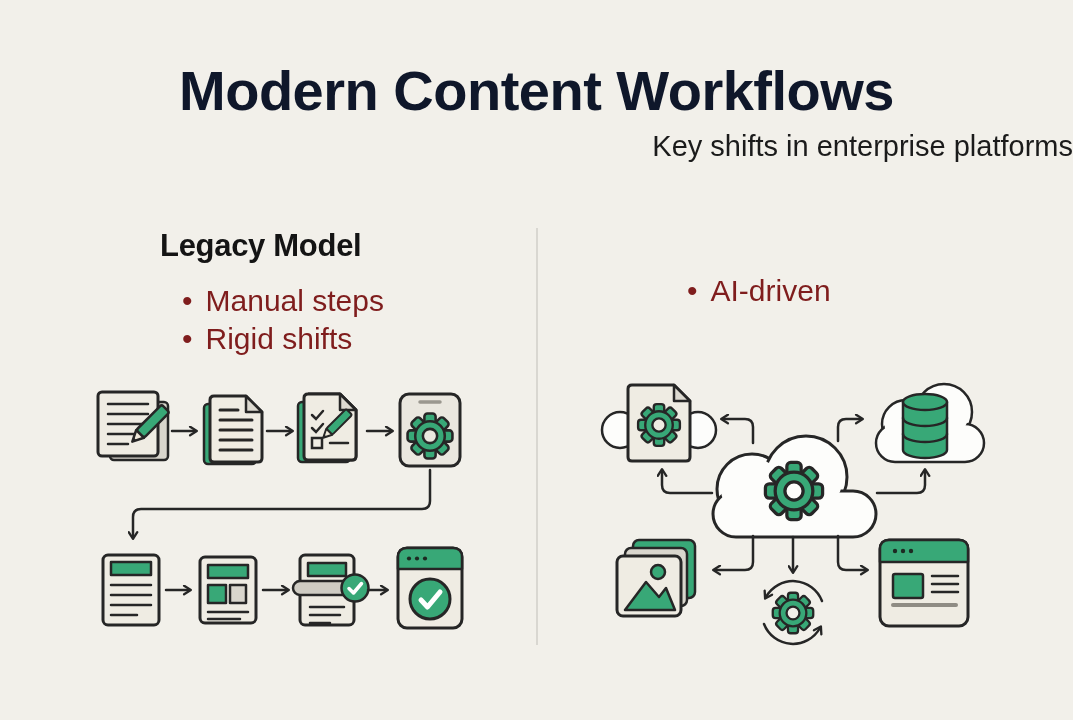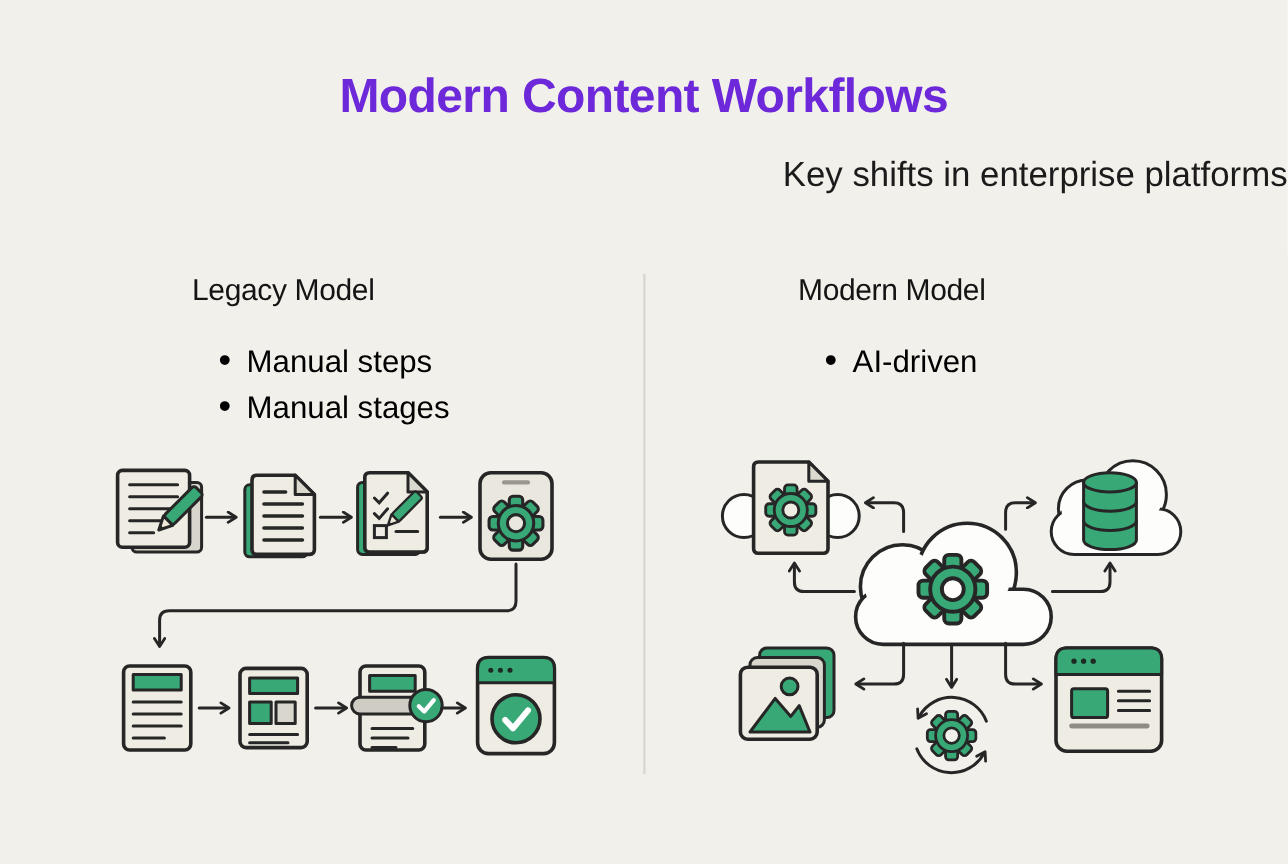--- a/index.html
+++ b/index.html
@@ -4,31 +4,31 @@
 <style>
   :root{
     --background:#f2f0ea; --accent-green:#38a877; --outline:#262626;
     --paper:#efece3; --paper-2:#d9d6cd; --gray-bar:#8f8c84; --divider:#d9d7d1;
     --white:#fdfdfb;
   }
   *{margin:0;padding:0;box-sizing:border-box;}
   body{font-family:"Liberation Sans",sans-serif;background:#ffffff;}
   .stage{position:relative;width:1073px;height:720px;background:var(--background);overflow:hidden;}
   .title{position:absolute;top:58px;left:0;width:100%;text-align:center;
-         font-size:40px;font-weight:700;color:#6d28d9;letter-spacing:-0.5px;}
+         font-size:56px;font-weight:700;color:#0f172a;letter-spacing:-0.5px;}
   .subtitle{position:absolute;top:130px;left:0;width:100%;text-align:right;
             font-size:29px;font-weight:400;color:#1b1b1b;}
-  .panel-heading{position:absolute;font-size:25px;font-weight:400;color:#141414;letter-spacing:-0.3px;}
+  .panel-heading{position:absolute;font-size:31px;font-weight:700;color:#141414;letter-spacing:-0.3px;}
   .heading-legacy{left:160px;top:228px;}
   .heading-modern{left:665px;top:228px;}
-  .bullets{position:absolute;list-style:none;font-size:26px;color:#000000;text-align:right;}
+  .bullets{position:absolute;list-style:none;font-size:30px;color:#7f1d1d;text-align:right;}
   .bullets li{line-height:38px;display:flex;align-items:center;gap:13px;}
   .bullets li::before{content:"•";font-size:30px;line-height:38px;}
   .bullets-legacy{left:182px;top:282px;}
-  .bullets-modern{left:687px;top:282px;}
+  .bullets-modern{left:687px;top:272px;}
   .divider{position:absolute;left:536px;top:228px;width:2px;height:417px;background:var(--divider);}
   svg.diagram{position:absolute;left:0;top:0;}
   
   .st{stroke:var(--outline);stroke-width:2.5;}
   .st3{stroke:var(--outline);stroke-width:3;}
   .fw{fill:var(--white);}
   .fp{fill:var(--paper);}
   .fg{fill:var(--accent-green);}
   .fgray{fill:var(--paper-2);}
   .ln{stroke:var(--outline);stroke-width:2.5;stroke-linecap:round;fill:none;}
@@ -41,24 +41,23 @@
 <body>
 
 <div class="stage">
 
   <div class="title">Modern Content Workflows</div>
   <div class="subtitle">Key shifts in enterprise platforms</div>
 
   <div class="panel-heading heading-legacy">Legacy Model</div>
   <ul class="bullets bullets-legacy">
     <li>Manual steps</li>
-    <li>Manual stages</li>
+    <li>Rigid shifts</li>
   </ul>
 
-  <div class="panel-heading heading-modern">Modern Model</div>
   <ul class="bullets bullets-modern">
     <li>AI-driven</li>
   </ul>
 
   <div class="divider"></div>
 
   <svg class="diagram" width="1073" height="720" viewBox="0 0 1073 720">
     <defs>
       <marker id="arw" viewBox="0 0 9 9" refX="5.5" refY="4.5" markerWidth="4.4" markerHeight="4.4" orient="auto">
         <path d="M1.5,1 L7,4.5 L1.5,8" fill="none" stroke="#262626" stroke-width="1.9" stroke-linecap="round" stroke-linejoin="round"></path>

